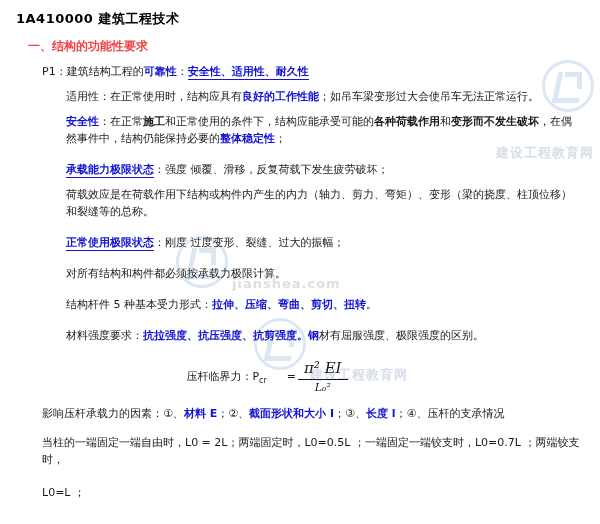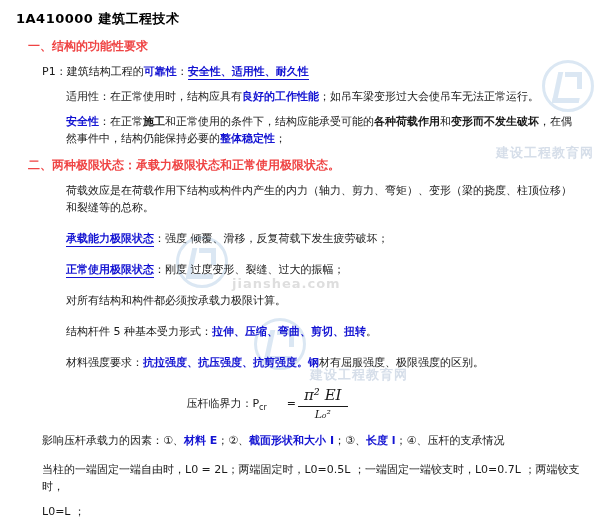--- a/index.html
+++ b/index.html
@@ -177,27 +177,26 @@
   </div>
 
   <div class="p ind2">
     <span>适用性</span><span>：在正常使用时，结构应具有</span><span class="blue">良好的工作性能</span><span>；如吊车梁变形过大会使吊车无法正常运行。</span>
   </div>
 
   <div class="p ind2">
     <span class="blue">安全性</span><span>：在正常</span><span class="bk">施工</span><span>和正常使用的条件下，结构应能承受可能的</span><span class="bk">各种荷载作用</span><span>和</span><span class="bk">变形而不发生破坏</span><span>，在偶然事件中，结构仍能保持必要的</span><span class="blue">整体稳定性</span><span>；</span>
   </div>
 
-  <div class="h2">二、两种极限状态：承载力极限状态和正常使用极限状态。</div>
+
+  <div class="p ind2" style="margin-top:14px;">
+    <span class="blue-ul">承载能力极限状态</span><span>：强度  倾覆、滑移，反复荷载下发生疲劳破坏；</span>
+  </div>
 
   <div class="p ind2" style="max-width:520px;">荷载效应是在荷载作用下结构或构件内产生的内力（轴力、剪力、弯矩）、变形（梁的挠度、柱顶位移）和裂缝等的总称。</div>
-
-  <div class="p ind2" style="margin-top:14px;">
-    <span class="blue-ul">承载能力极限状态</span><span>：强度  倾覆、滑移，反复荷载下发生疲劳破坏；</span>
-  </div>
 
   <div class="p ind2" style="margin-top:14px;">
     <span class="blue-ul">正常使用极限状态</span><span>：刚度  过度变形、裂缝、过大的振幅；</span>
   </div>
 
   <div class="p ind2" style="margin-top:14px;">对所有结构和构件都必须按承载力极限计算。</div>
 
   <div class="p ind2" style="margin-top:14px;">
     <span>结构杆件 5 种基本受力形式：</span><span class="blue">拉伸、压缩、弯曲、剪切、扭转</span><span>。</span>
   </div>
@@ -214,19 +213,19 @@
       <span class="den">L₀²</span>
     </span>
   </div>
 
   <div class="p ind1" style="margin-top:10px;">
     <span>影响压杆承载力的因素：①、</span><span class="blue">材料 E</span><span>；②、</span><span class="blue">截面形状和大小  I</span><span>；③、</span><span class="blue">长度 l</span><span>；④、压杆的支承情况</span>
   </div>
 
   <div class="p ind1" style="margin-top:12px; max-width:560px;">当柱的一端固定一端自由时，L0 = 2L；两端固定时，L0=0.5L ；一端固定一端铰支时，L0=0.7L ；两端铰支时，</div>
 
-  <div class="p ind1" style="margin-top:8px;">L0=L ；</div>
+  <div class="p ind1" style="margin-top:16px;">L0=L ；</div>
 
   <div class="p ind1" style="margin-top:8px;">
     
   </div>
 
 </div>
 
 </body></html>

